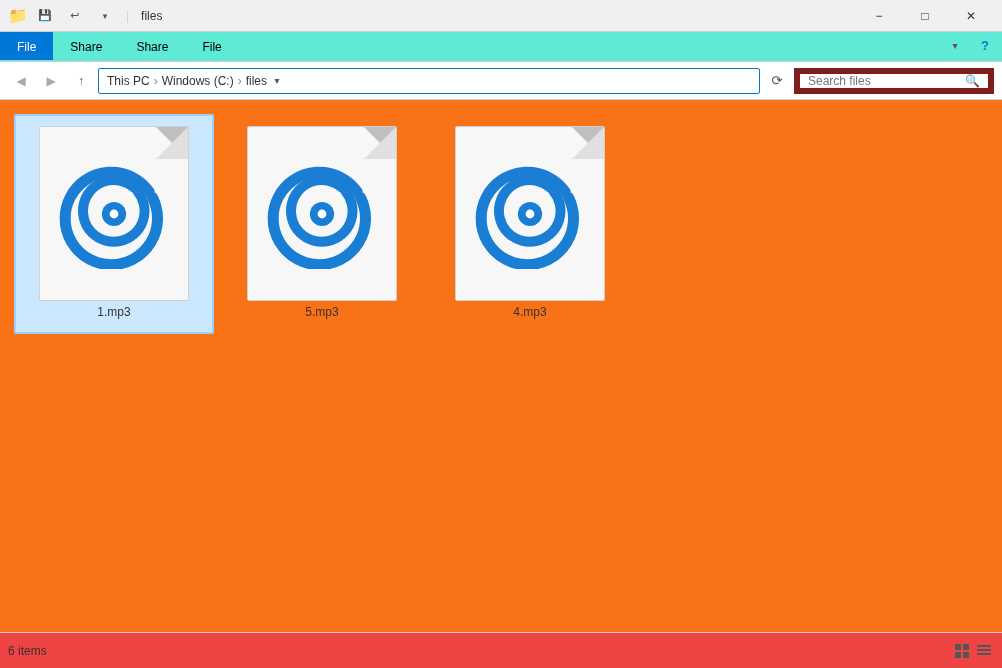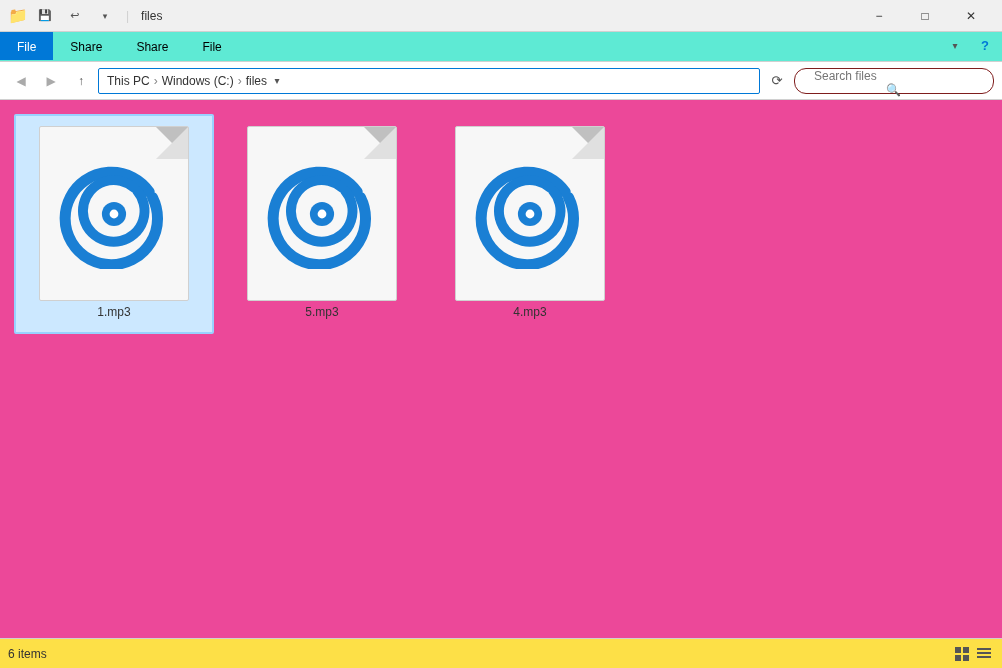--- a/index.html
+++ b/index.html
@@ -66,35 +66,34 @@
     .address-path {
       flex: 1; height: 26px; border: 1px solid #0078d7; background: #fff;
       display: flex; align-items: center; padding: 0 8px; font-size: 12px; color: #333;
       border-radius: 2px;
     }
     .breadcrumb-item { color: #333; }
     .breadcrumb-sep { margin: 0 4px; color: #888; }
     .address-dropdown { width: 20px; height: 26px; border: none; background: transparent; cursor: pointer; display: flex; align-items: center; justify-content: center; font-size: 10px; color: #555; }
     .address-refresh { width: 26px; height: 26px; border: 1px solid transparent; background: transparent; cursor: pointer; display: flex; align-items: center; justify-content: center; color: #555; border-radius: 2px; }
     .search-box {
-      width: 200px; height: 26px; border: 1px solid #7f1d1d; background: #fff;
+      width: 200px; height: 26px; border: 6px solid #7f1d1d; background: #fff;
       display: flex; align-items: center; padding: 0 8px; font-size: 12px;
-      border-radius: 12px;
-      flex-direction: column;
+      border-radius: 0;
     }
     .search-box input {
       border: none; outline: none; background: transparent; font-size: 12px; width: 160px; color: #999;
     }
     .search-icon-btn { color: #555; cursor: pointer; }
 
     
     .main-area {
       flex: 1;
       display: flex;
-      background: #ec4899;
+      background: #f97316;
       overflow: hidden;
     }
 
     
     .file-grid {
       flex: 1;
       padding: 10px;
       display: flex;
       flex-wrap: wrap;
       align-content: flex-start;
@@ -123,22 +122,22 @@
       text-align: center;
       margin-top: 4px;
       max-width: 160px;
       overflow: hidden;
       text-overflow: ellipsis;
       white-space: nowrap;
     }
 
     
     .status-bar {
-      height: 30px;
-      background: #fde047;
+      height: 36px;
+      background: #ef4444;
       border-top: 1px solid #d0d0d0;
       display: flex;
       align-items: center;
       padding: 0 8px;
       justify-content: space-between;
     }
     .status-text { font-size: 12px; color: #333; }
     .view-buttons { display: flex; gap: 2px; }
     .view-btn { width: 20px; height: 18px; border: 1px solid transparent; background: transparent; cursor: pointer; display: flex; align-items: center; justify-content: center; color: #555; }
 

